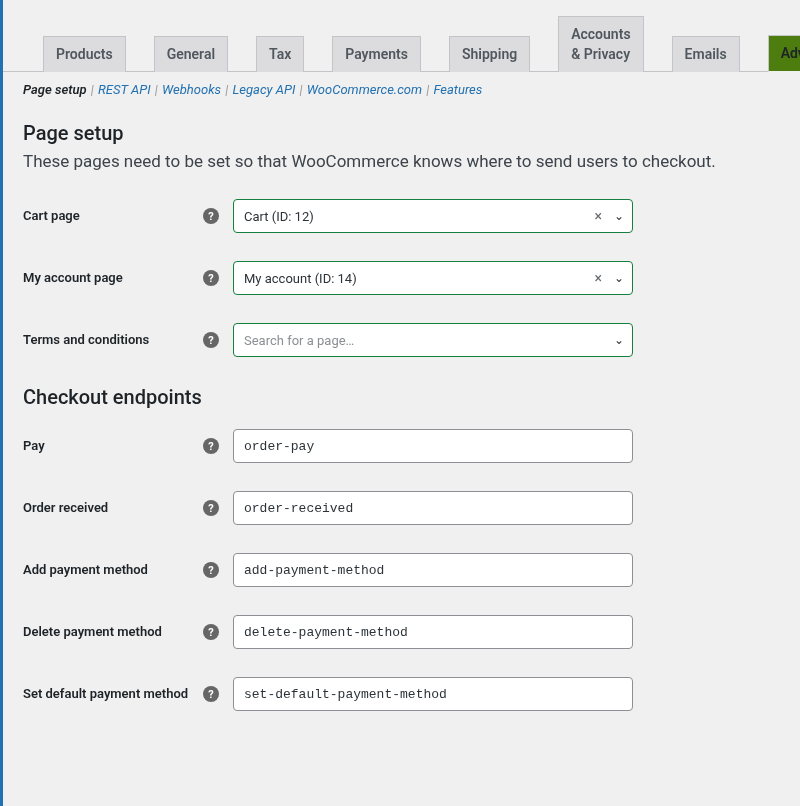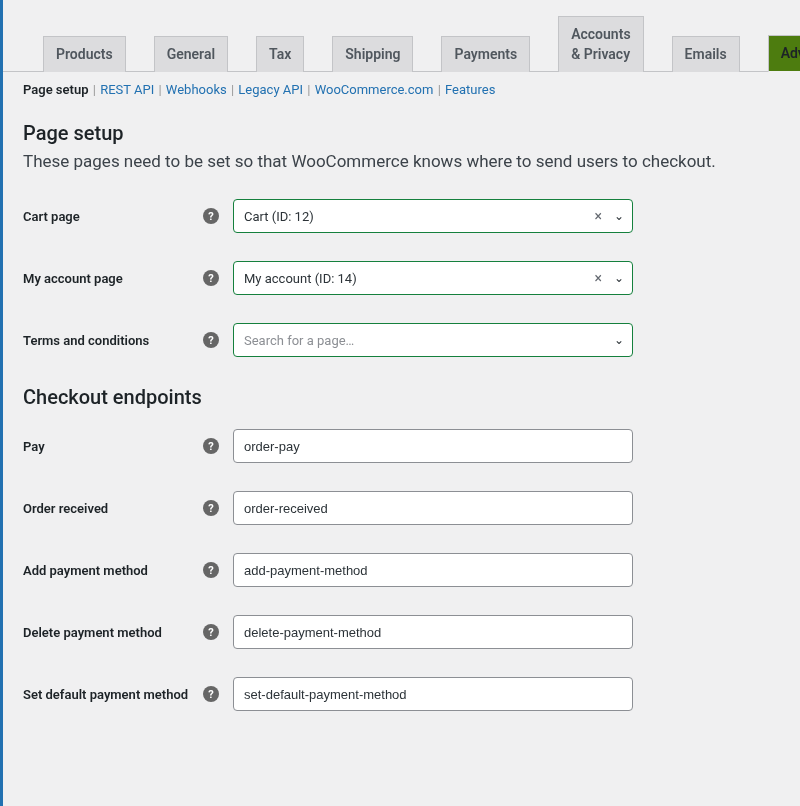--- a/index.html
+++ b/index.html
@@ -43,20 +43,21 @@
   }
   .nav-tab.active {
     background: #4d7c0f;
     color: #1d2327;
     border-bottom: 1px solid #f0f0f1;
   }
   
   .subnav {
     padding: 10px 20px;
     font-size: 13px;
+    font-style: italic;
   }
   .subnav a {
     color: #2271b1;
     text-decoration: none;
     cursor: pointer;
   }
   .subnav .current {
     color: #1d2327;
     font-weight: 600;
   }
@@ -98,21 +99,21 @@
     justify-content: center;
     width: 16px; height: 16px;
     border-radius: 50%;
     background: #666;
     color: #fff;
     font-size: 11px;
     font-weight: 700;
     margin-left: 6px;
     cursor: help;
   }
-  .th-inner { display:flex; align-items:center; justify-content:space-between; padding-right:4px;}
+  .th-inner { display:flex; justify-content:space-between; padding-right:4px;}
   
   .select2 {
     position: relative;
     width: 400px;
     background: #fff;
     border: 1px solid #15803d;
     border-radius: 4px;
     height: 34px;
     display: flex;
     align-items: center;
@@ -141,34 +142,34 @@
   
   input.regular-text {
     width: 400px;
     height: 34px;
     background: #fff;
     border: 1px solid #8c8f94;
     border-radius: 4px;
     padding: 0 10px;
     font-size: 13px;
     color: #2c3338;
-    font-family: Liberation Sans, sans-serif;
+    font-family: Liberation Mono, monospace;
   }
 </style>
 </head>
 <body>
 
 <div class="wrap">
 
   <nav class="nav-tab-wrapper">
     <a class="nav-tab">Products</a>
     <a class="nav-tab">General</a>
     <a class="nav-tab">Tax</a>
+    <a class="nav-tab">Payments</a>
     <a class="nav-tab">Shipping</a>
-    <a class="nav-tab">Payments</a>
     <a class="nav-tab">Accounts &amp; Privacy</a>
     <a class="nav-tab">Emails</a>
     <a class="nav-tab active">Advanced</a>
   </nav>
 
   <div class="subnav">
     <a class="current">Page setup</a>
     <span class="sep"> | </span>
     <a>REST API</a>
     <span class="sep"> | </span>

